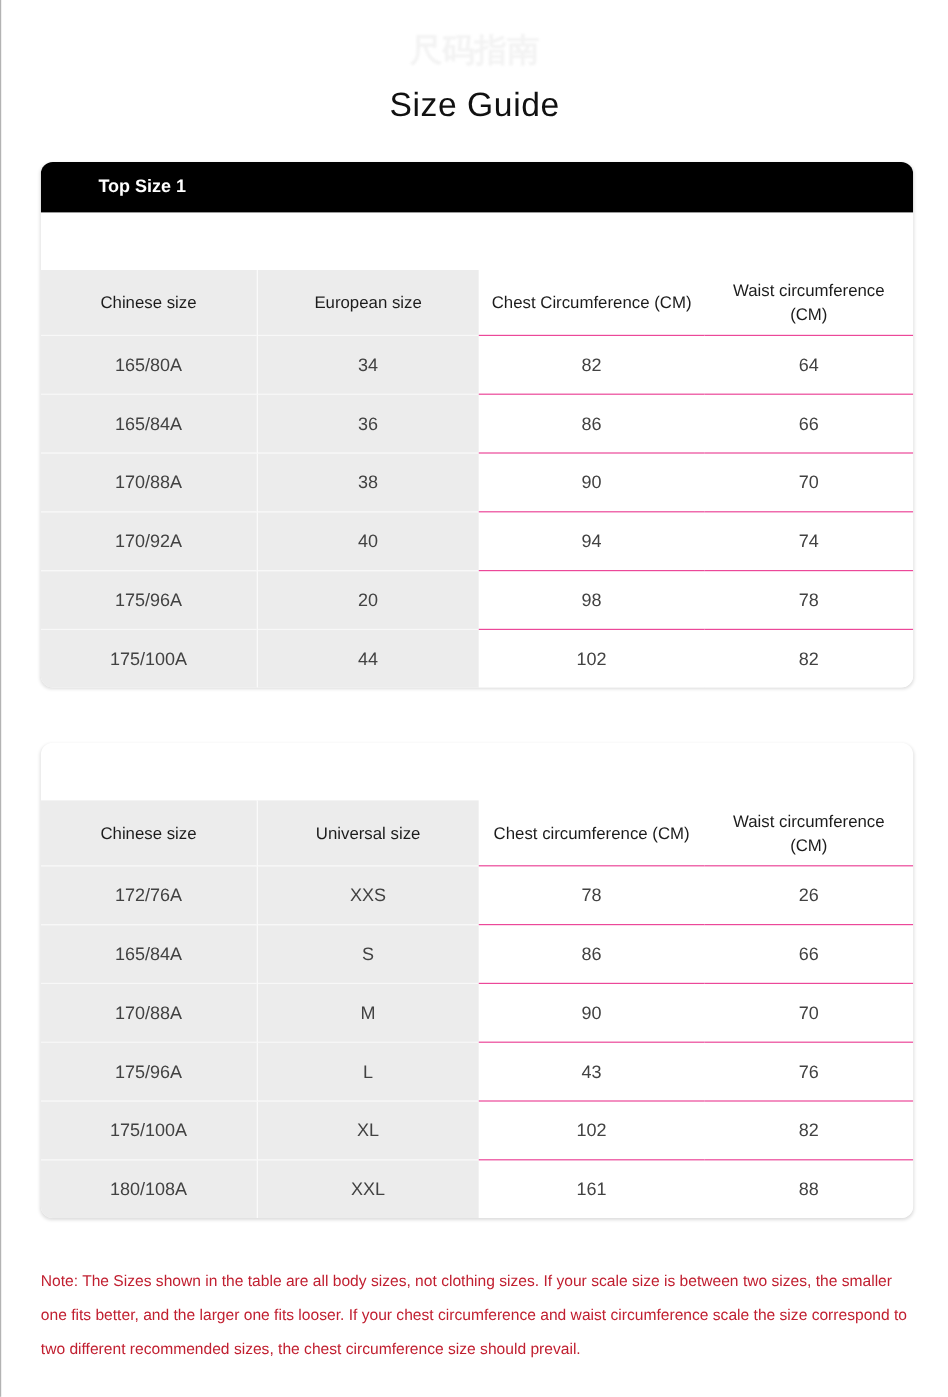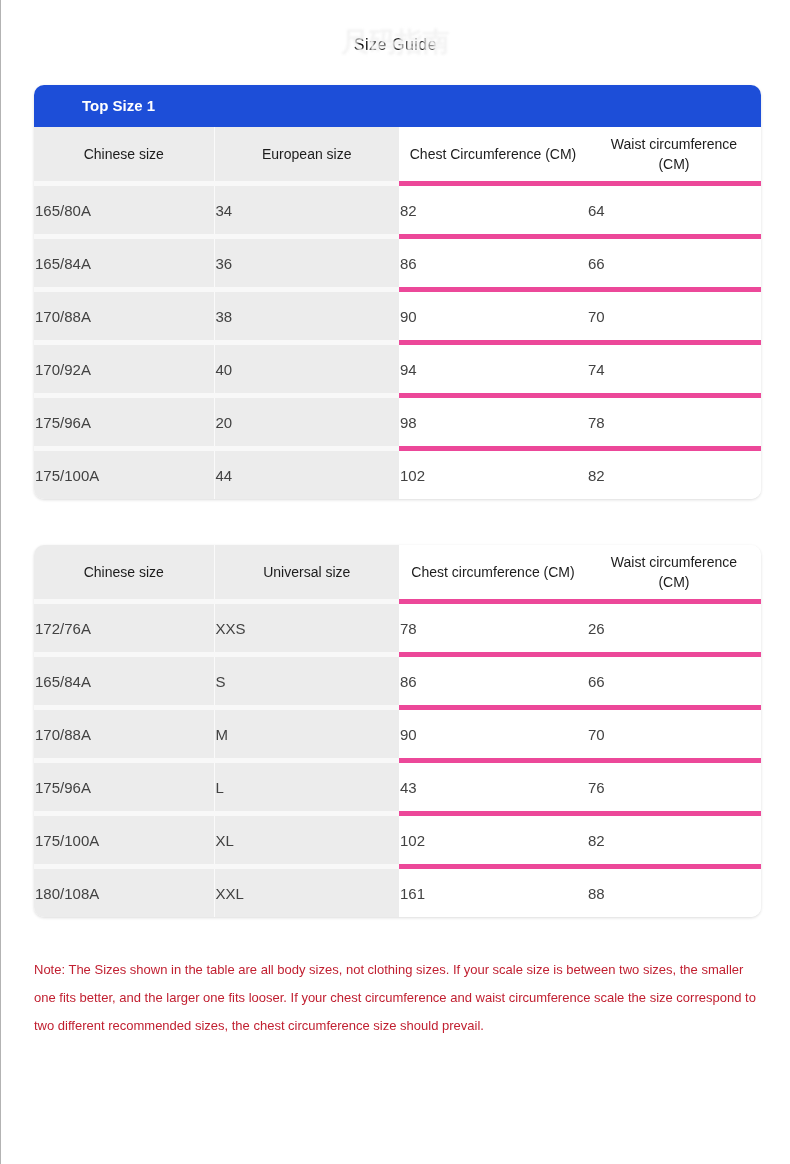--- a/index.html
+++ b/index.html
@@ -20,73 +20,74 @@
     width: 100%;
     text-align: center;
     font-size: 27px;
     font-weight: bold;
     color: #f3f3f3;
     filter: blur(1px);
     user-select: none;
   }
   h1.page-title {
     margin: 0;
-    padding-top: 36px;
-    text-align: center;
-    font-size: 16px;
+    padding-top: 72px;
+    text-align: center;
+    font-size: 28px;
     font-weight: 500;
     color: #111111;
     letter-spacing: 0.5px;
   }
   .card {
     width: 727px;
     margin-left: 33px;
     margin-top: 31px;
     border-radius: 10px;
     overflow: hidden;
     box-shadow: 0 1px 3px rgba(0,0,0,0.14);
     background: #ffffff;
   }
   .card + .card { margin-top: 46px; }
   .card-header {
-    background: #1d4ed8;
+    background: #000000;
     height: 42px;
     line-height: 42px;
     padding-left: 48px;
     color: #ffffff;
     font-size: 15px;
     font-weight: bold;
   }
   table.size-table {
     width: 100%;
     border-collapse: collapse;
     table-layout: fixed;
+    margin-top: 48px;
   }
   col.c1 { width: 180px; }
   col.c2 { width: 185px; }
   col.c3 { width: 188px; }
   col.c4 { width: 174px; }
   .size-table th {
     height: 50px;
     font-weight: normal;
     font-size: 14px;
     color: #1c1c1c;
     text-align: center;
     vertical-align: middle;
     padding: 2px 8px;
     line-height: 1.45;
     background: #ffffff;
   }
   .size-table td {
     height: 46px;
-    text-align: left;
+    text-align: center;
     vertical-align: middle;
     font-size: 15px;
     color: #424242;
-    border-top: 5px solid #ec4899;
+    border-top: 1px solid #ec4899;
     background: #ffffff;
   }
   .size-table th.shade, .size-table td.shade { background: #ececec; }
   .size-table td.shade { border-top-color: #f8f8f8; }
   .size-table th:first-child, .size-table td:first-child { border-right: 1px solid #fafafa; }
   .note {
     margin: 39px 33px 0 33px;
     font-size: 13px;
     line-height: 28px;
     color: #c11f30;

